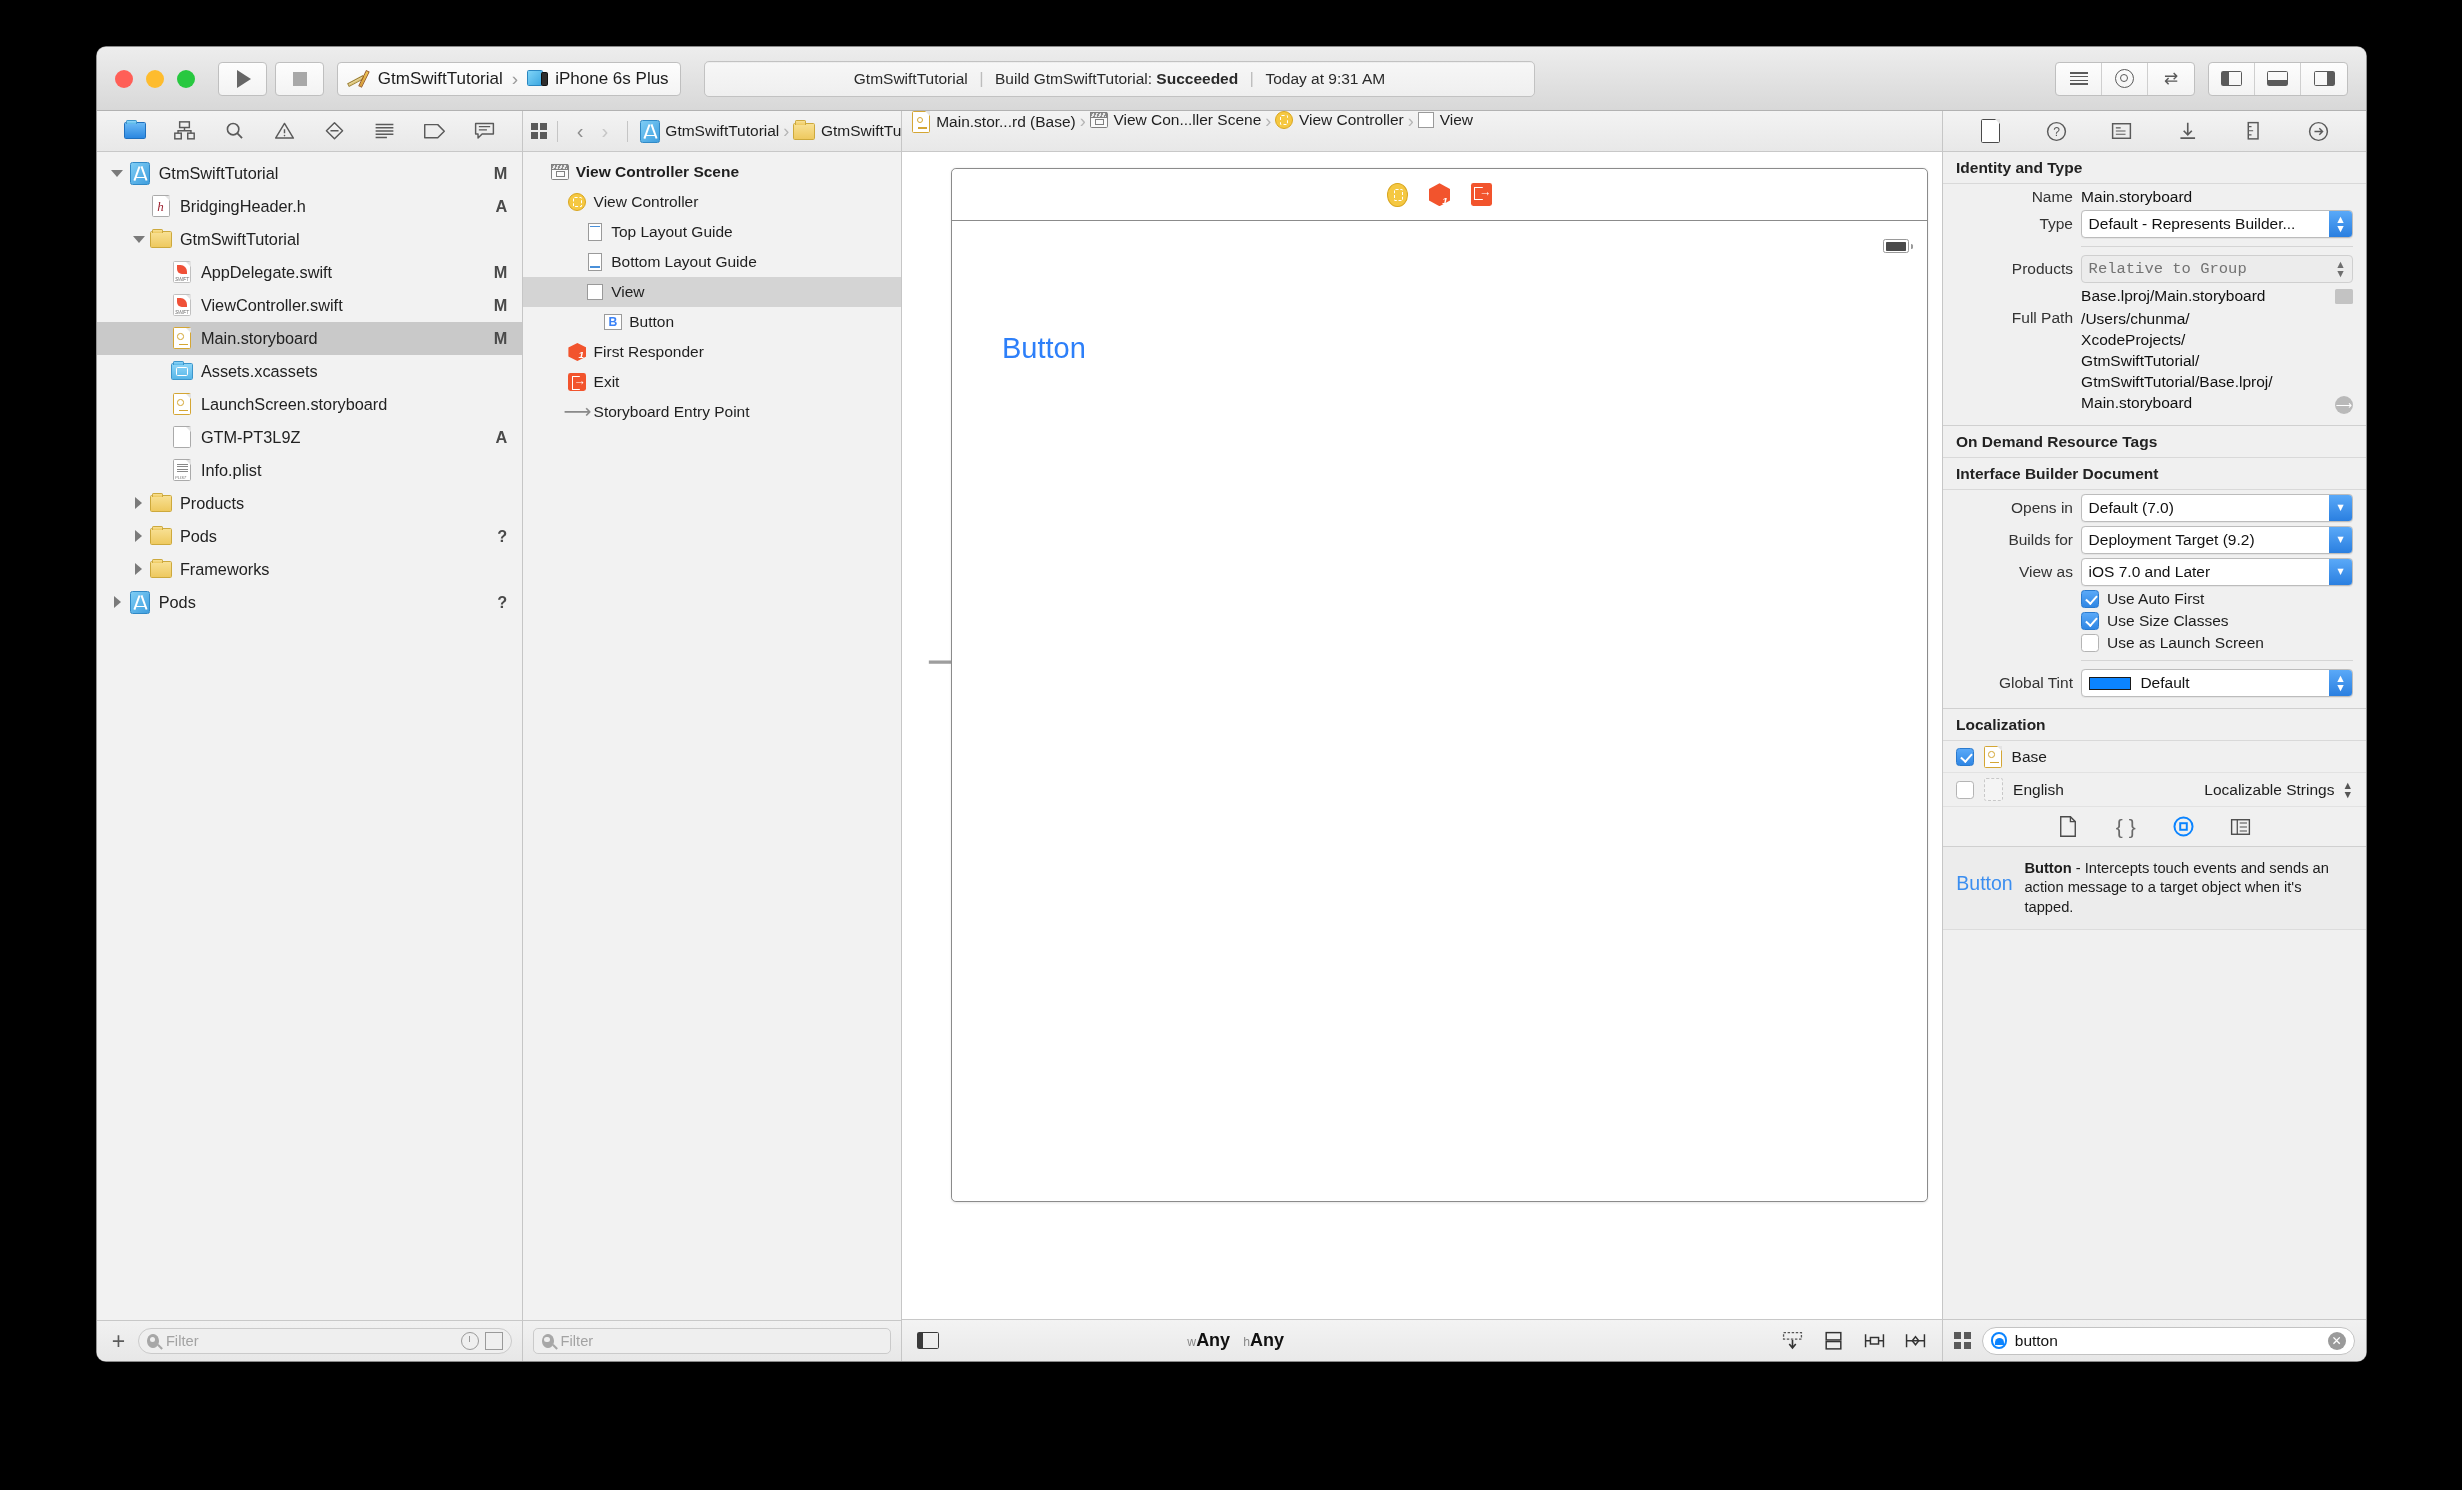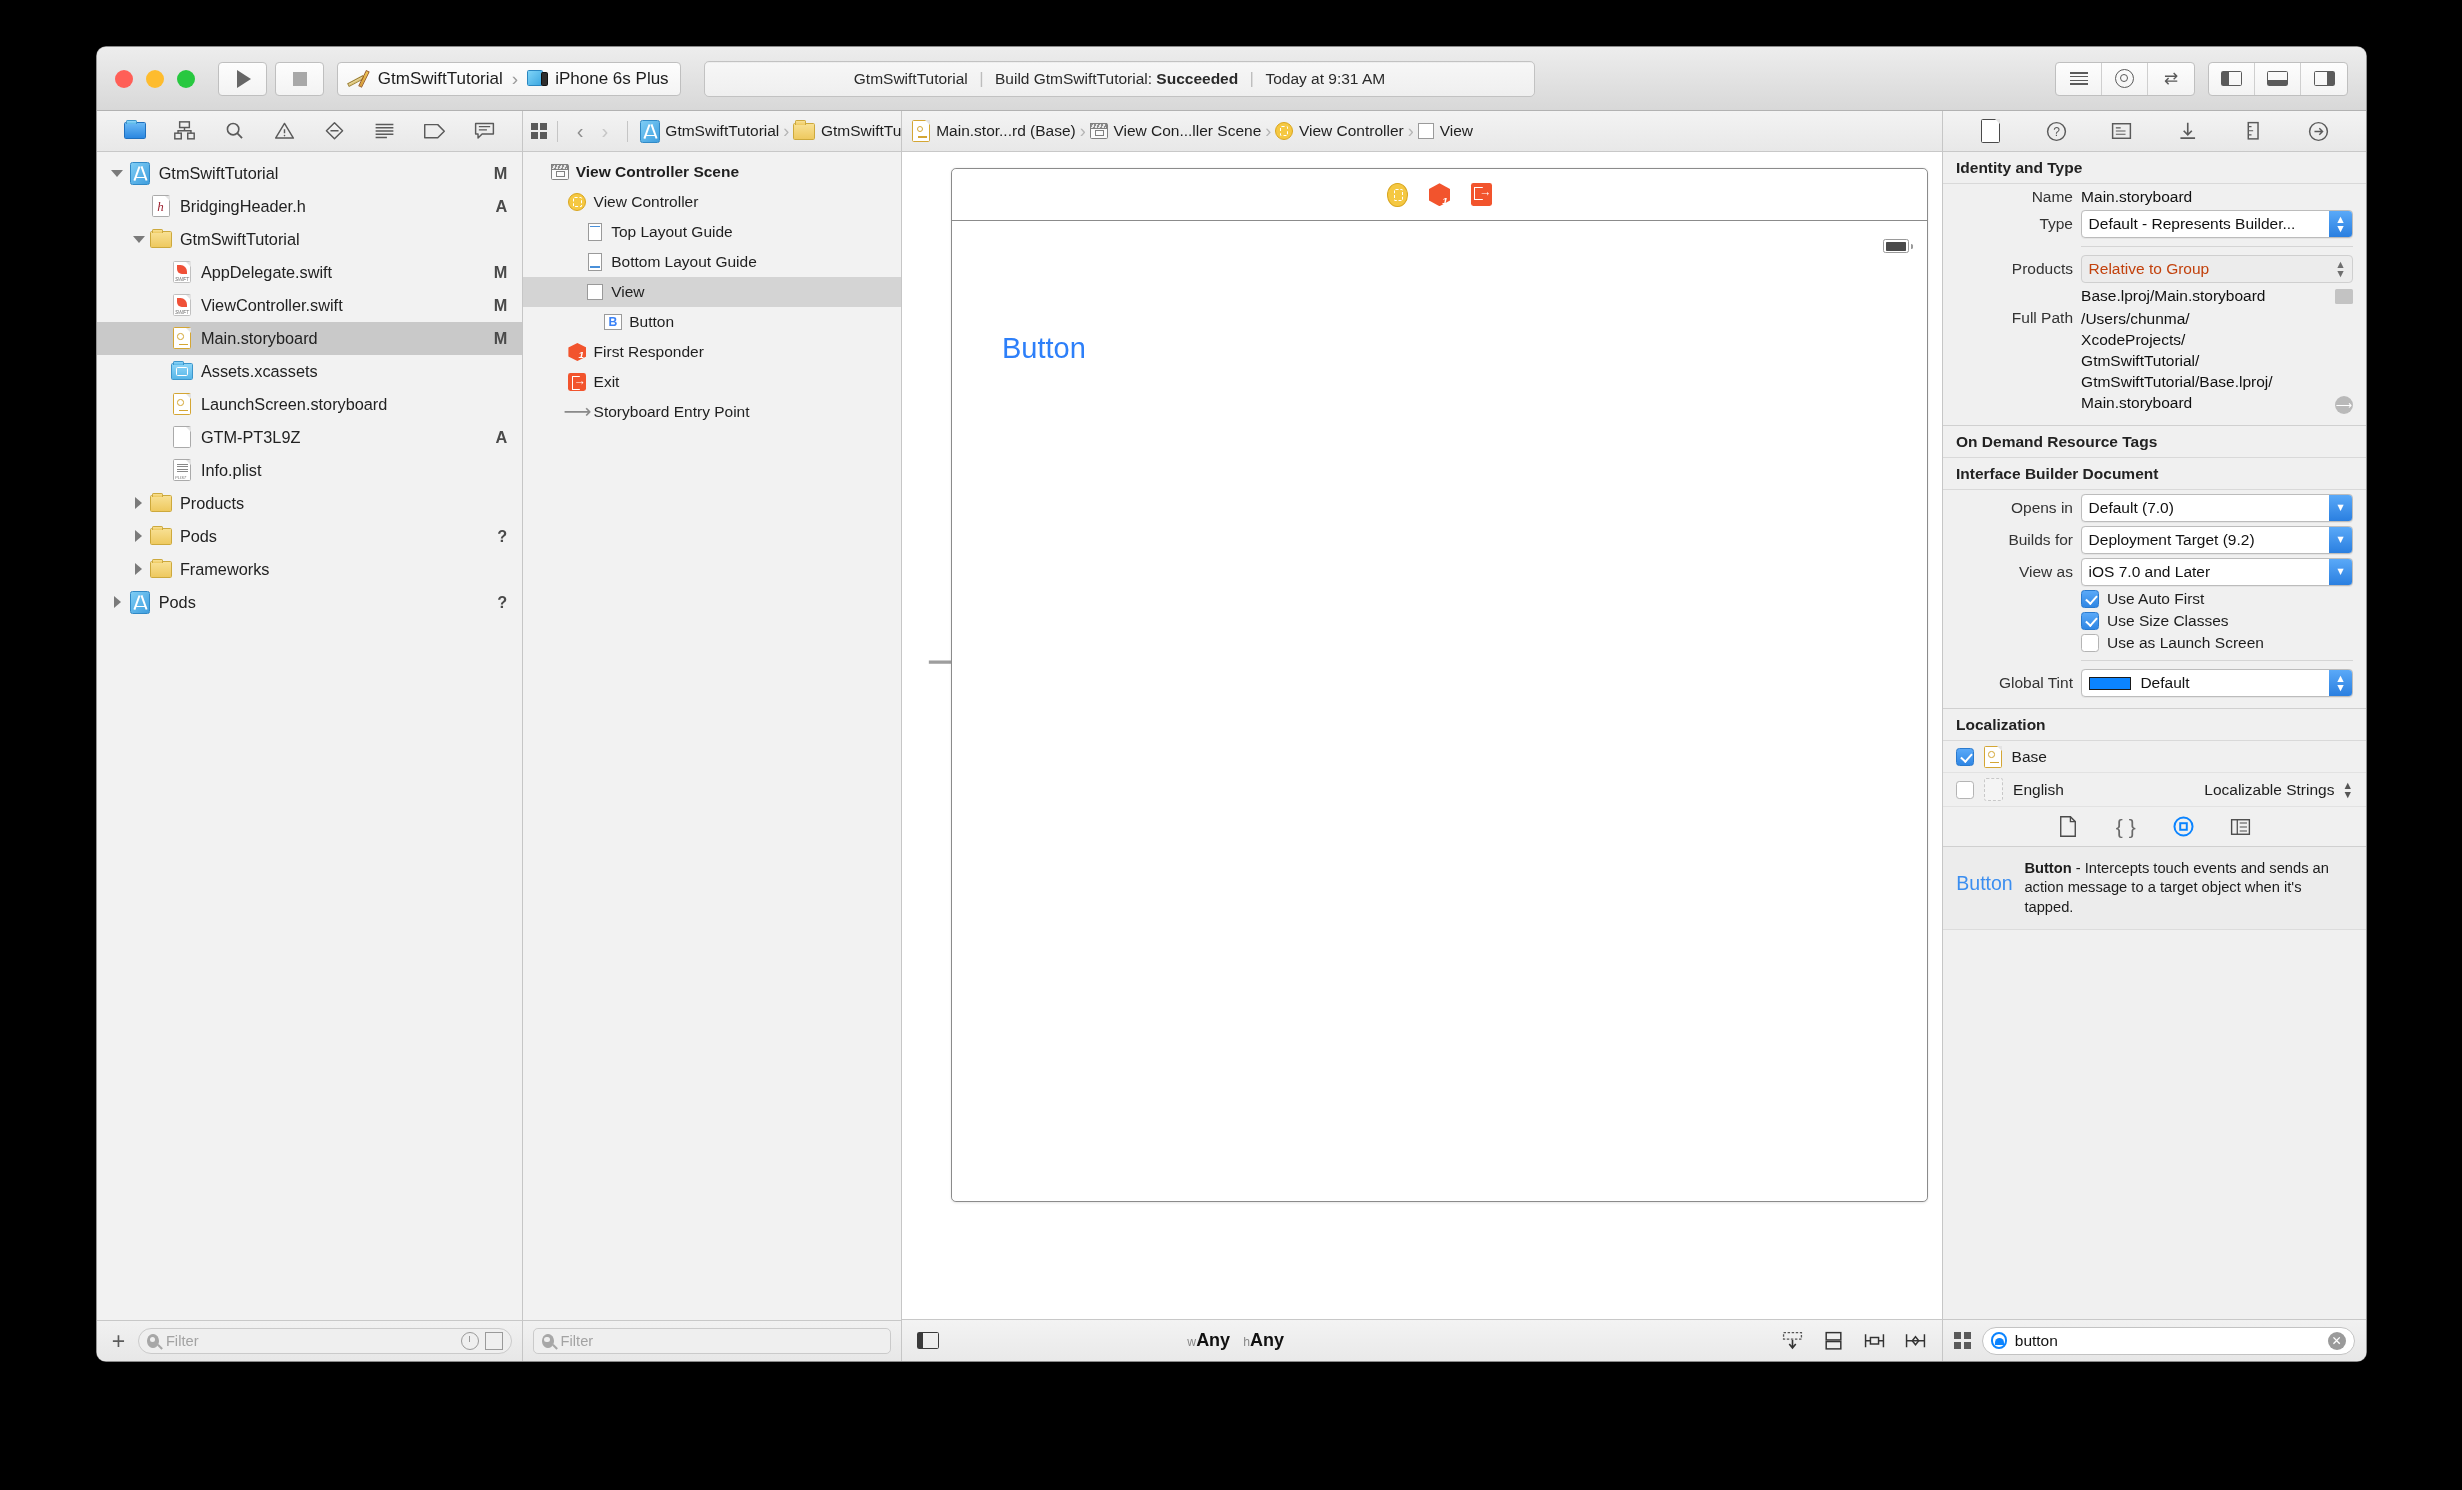--- a/index.html
+++ b/index.html
@@ -279,21 +279,21 @@
   .exit-ic::before { content:""; position:absolute; left:3.3px; top:3.3px; width:7.3px; height:11.4px; border:1.6px solid #fff; border-right:none; border-radius:0.8px; }
   .exit-ic::after { content:"\2192"; position:absolute; right:0.8px; top:1.6px; color:#fff; font-size:12.2px; line-height:14.7px; }
   .entry-arrow { font-size: 19.5px; color: #8a8a8a; line-height: 1; }
 
   
   #canvas-area { flex: 1 1 auto; display: flex; flex-direction: column; min-width: 0; background: #fff; }
   #canvas-jump {
     height: 41px; flex: 0 0 41px;
     background: linear-gradient(to bottom,#f3f3f3,#e8e8e8);
     border-bottom: 0.8px solid #c8c8c8;
-    display: flex; align-items: center; padding: 0 8.1px; overflow: hidden; white-space: nowrap;
+    display: flex; align-items: flex-start; padding: 0 8.1px; overflow: hidden; white-space: nowrap;
   }
   #canvas {
     flex: 1 1 auto; background: #fff; position: relative; overflow: hidden;
   }
   #entry-indicator {
     position: absolute; left: 24.4px; top: 489px;
     font-size: 41px; color: #9e9e9e; line-height: 1;
   }
   #ib-scene {
     position: absolute; left: 49px; top: 16.3px;
@@ -1014,21 +1014,21 @@
             <span class="flabel">Type</span>
             <span class="popup">
               <span class="txt">Default - Represents Builder...</span>
               <span class="btn-blue">▲<br>▼</span>
             </span>
           </div>
           <div style="height:0.8px;background:#d5d5d5;margin:8.1px 13px 8.1px 138px;"></div>
           <div class="frow">
             <span class="flabel">Products</span>
             <span class="popup plain">
-              <span class="txt" style="color:#c2410c;">Relative to Group</span>
+              <span class="txt" style="color:#737373;font-family:Liberation Mono, monospace;">Relative to Group</span>
               <span class="btn-gray">▲<br>▼</span>
             </span>
           </div>
           <div class="frow">
             <span class="flabel"></span>
             <span class="fvalue">Base.lproj/Main.storyboard</span>
             <span style="margin-left:auto;width:18px;height:14.7px;background:#c3c3c3;border-radius:1.6px;"></span>
           </div>
           <div class="frow" style="align-items:flex-start;">
             <span class="flabel">Full Path</span>

